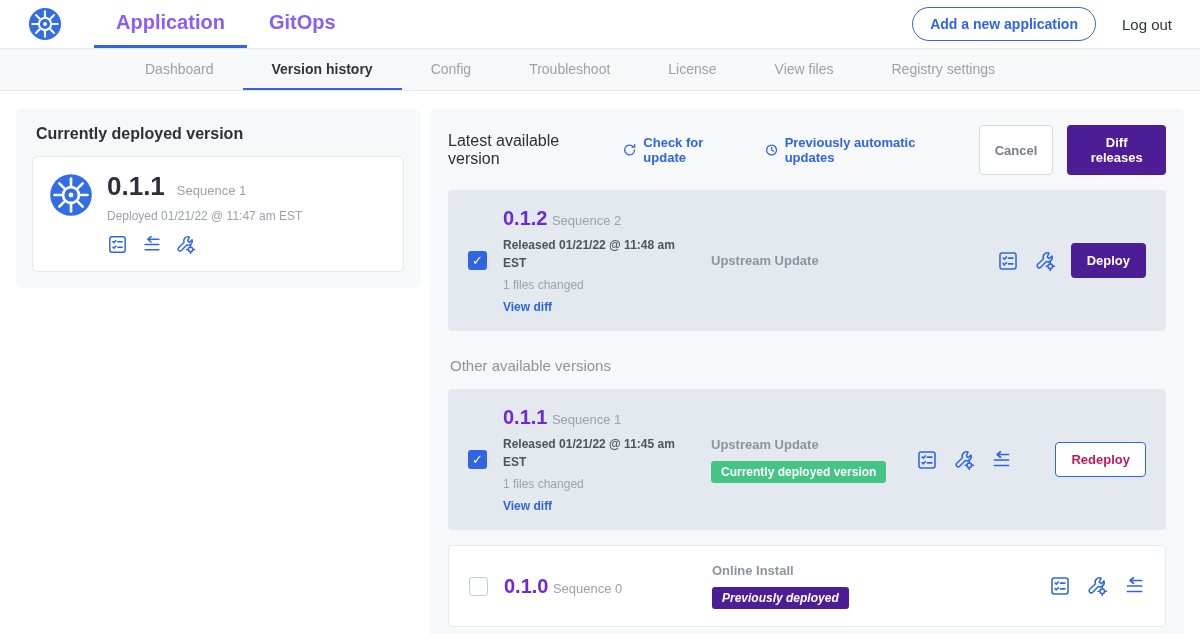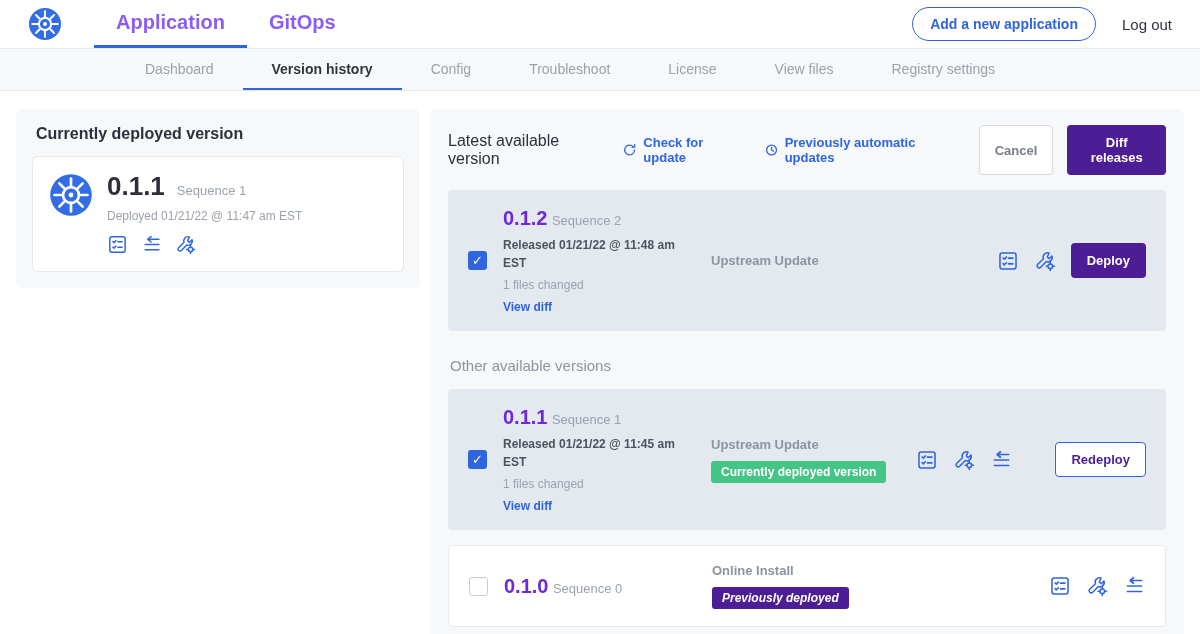--- a/index.html
+++ b/index.html
@@ -33,21 +33,21 @@
   .dc-date { font-size:12px; color:#9ba2ac; margin-top:7px; }
   .dc-icons { display:flex; gap:13px; margin-top:11px; }
   .right-panel { flex:1; background:#f6f8fa; border-radius:6px; padding:16px 18px 20px; min-height:504px; }
   .rp-header { display:flex; align-items:center; gap:8px; }
   .rp-title { font-size:16px; font-weight:400; color:#2b303a; margin-right:8px; }
   .rp-link { display:flex; align-items:center; gap:6px; color:#3065e0; font-size:13px; font-weight:600; cursor:pointer; margin-right:12px; text-decoration:none; }
   .rp-buttons { margin-left:auto; display:flex; gap:14px;justify-content:center; }
   .btn { font-size:13px; font-weight:700; border-radius:4px; padding:9px 15px; cursor:pointer; border:1px solid transparent; font-family:inherit; }
   .btn-secondary { background:#fff; border-color:#d5d9df; color:#777e88; }
   .btn-primary { background:#4c1d95; color:#fff; }
-  .btn-outline { background:#fff; border-color:#3065e0; color:#4c1d95;margin-left:28px; }
+  .btn-outline { background:#fff; border-color:#3065e0; color:#be185d;margin-left:28px; }
   .version-row { display:flex; align-items:center; border-radius:4px; padding:17px 20px; margin-top:15px; }
   .version-row.shaded { background:#e4e9f0; }
   .version-row.plain { background:#fff; border:1px solid #e7e9ed; }
   .checkbox { width:19px; height:19px; border-radius:3px; flex:none; margin-right:16px; display:flex; align-items:center; justify-content:center; cursor:pointer; }
   .checkbox.checked { background:#3065e0; }
   .checkbox .tick { color:#fff; font-size:13px; font-weight:700; line-height:1; }
   .checkbox.unchecked { background:#fff; border:1px solid #c6ccd4; }
   .v-info { width:200px; flex:none; }
   .v-num { font-size:20px; font-weight:700; color:#6d28d9; }
   .v-seq { font-size:13px; color:#9ba2ac; }

